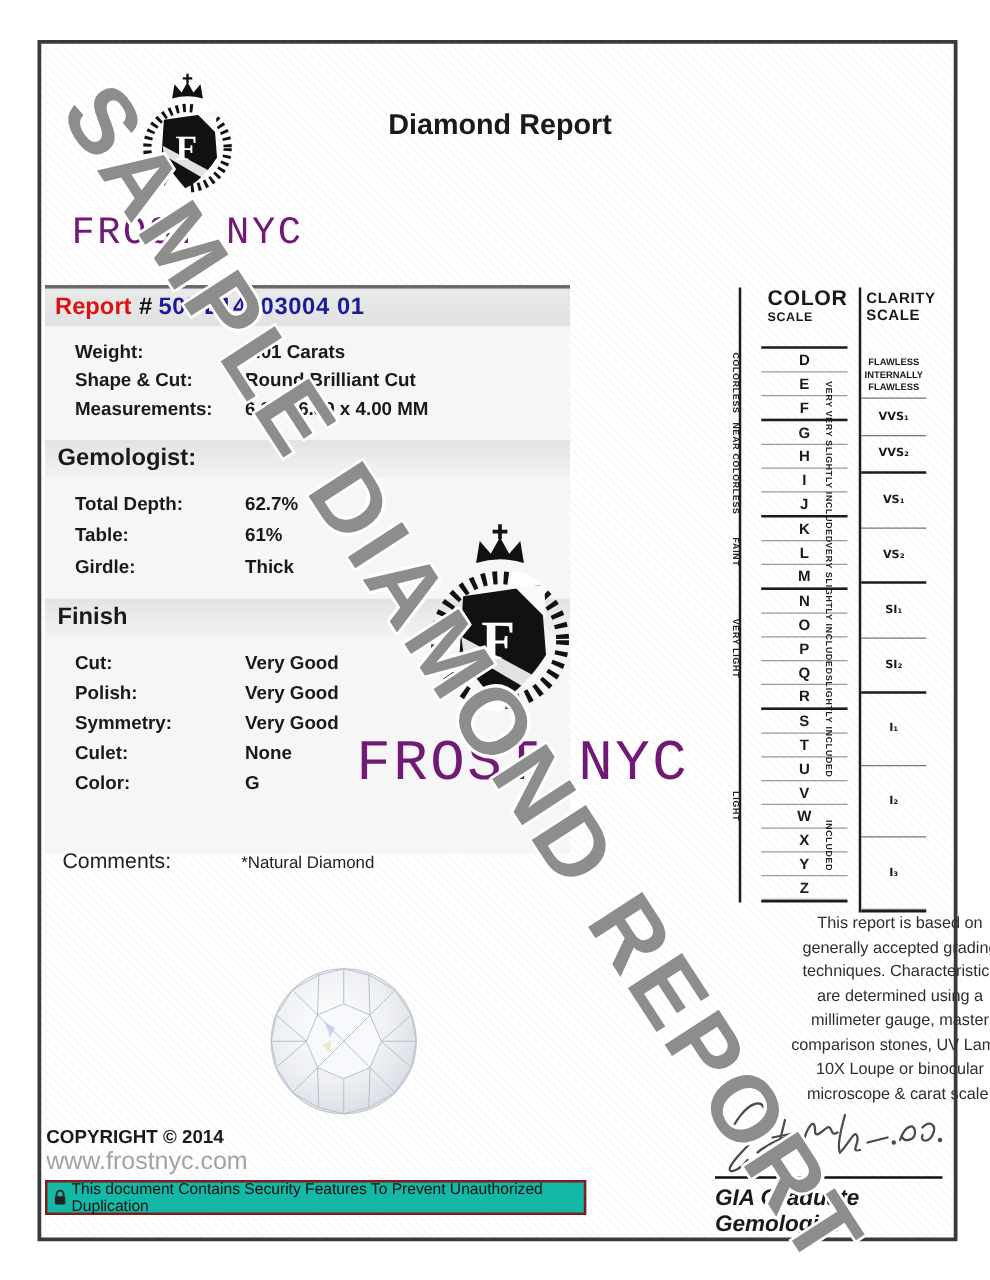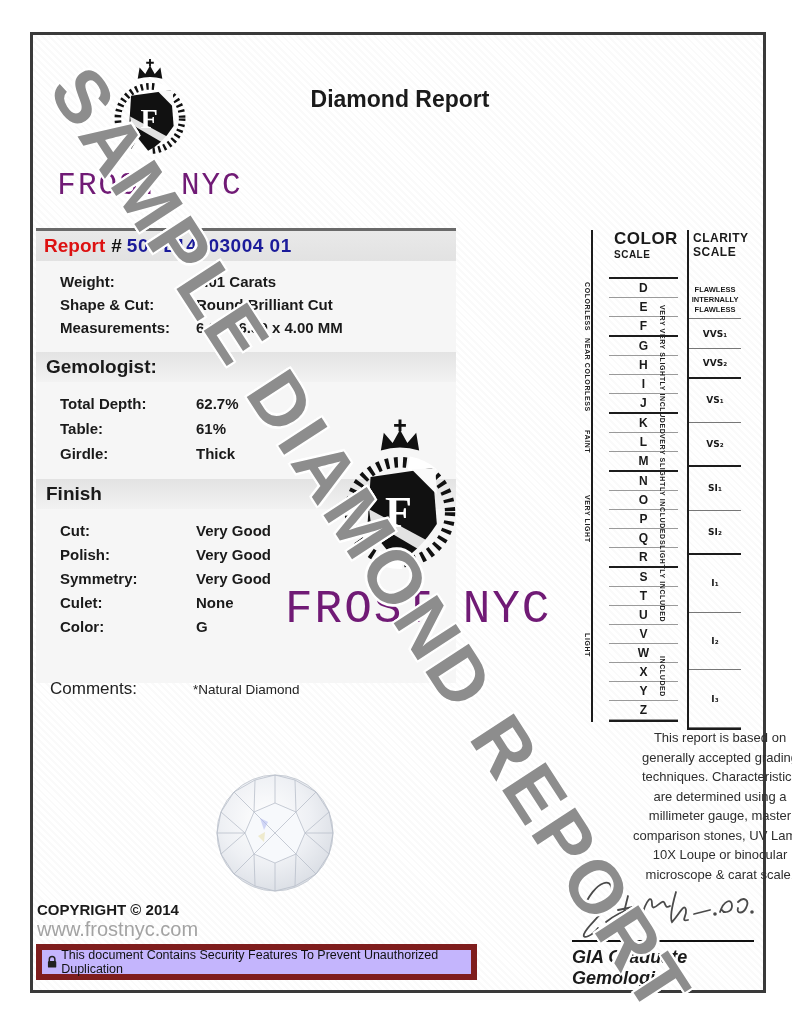--- a/index.html
+++ b/index.html
@@ -72,22 +72,22 @@
   [data-span="12"]{flex:12 1 0;}
   
   .disclaimer{position:absolute;left:631px;top:728px;width:178px;text-align:center;
               font-size:13px;line-height:1.5;color:#2e2e2e;}
   .signature{position:absolute;left:572px;top:872px;width:200px;}
   .sig-line{border-top:2px solid #111;width:182px;margin-top:-4px;}
   .sig-caption{font-size:18px;font-weight:bold;font-style:italic;margin-top:5px;}
   
   .copyright{position:absolute;left:37px;top:901px;font-size:15px;font-weight:bold;}
   .website{position:absolute;left:37px;top:918px;font-size:20px;color:#a3a3a3;text-decoration:none;}
-  .security-bar{position:absolute;left:36px;top:944px;width:424px;height:24px;background:#c4b5fd;
-                border:6px solid #7f1d1d;display:flex;align-items:center;padding-left:5px;justify-content:flex-end;}
+  .security-bar{position:absolute;left:36px;top:944px;width:424px;height:24px;background:#14b8a6;
+                border:2px solid #7f1d1d;display:flex;align-items:center;padding-left:5px;justify-content:flex-end;}
   .security-bar .sec-text{font-size:12.5px;margin-left:4px;color:#111;}
   
   .watermark{position:absolute;left:105px;top:52px;transform:rotate(57deg);transform-origin:0 0;
              font-size:75px;font-weight:bold;letter-spacing:4px;color:#8d8d8d;white-space:nowrap;
              z-index:50;pointer-events:none;
              text-shadow:-2px -2px 0 #fff,2px -2px 0 #fff,-2px 2px 0 #fff,2px 2px 0 #fff,
                          0 -2px 0 #fff,0 2px 0 #fff,-2px 0 0 #fff,2px 0 0 #fff;}
 </style>
 </head>
 <body>

